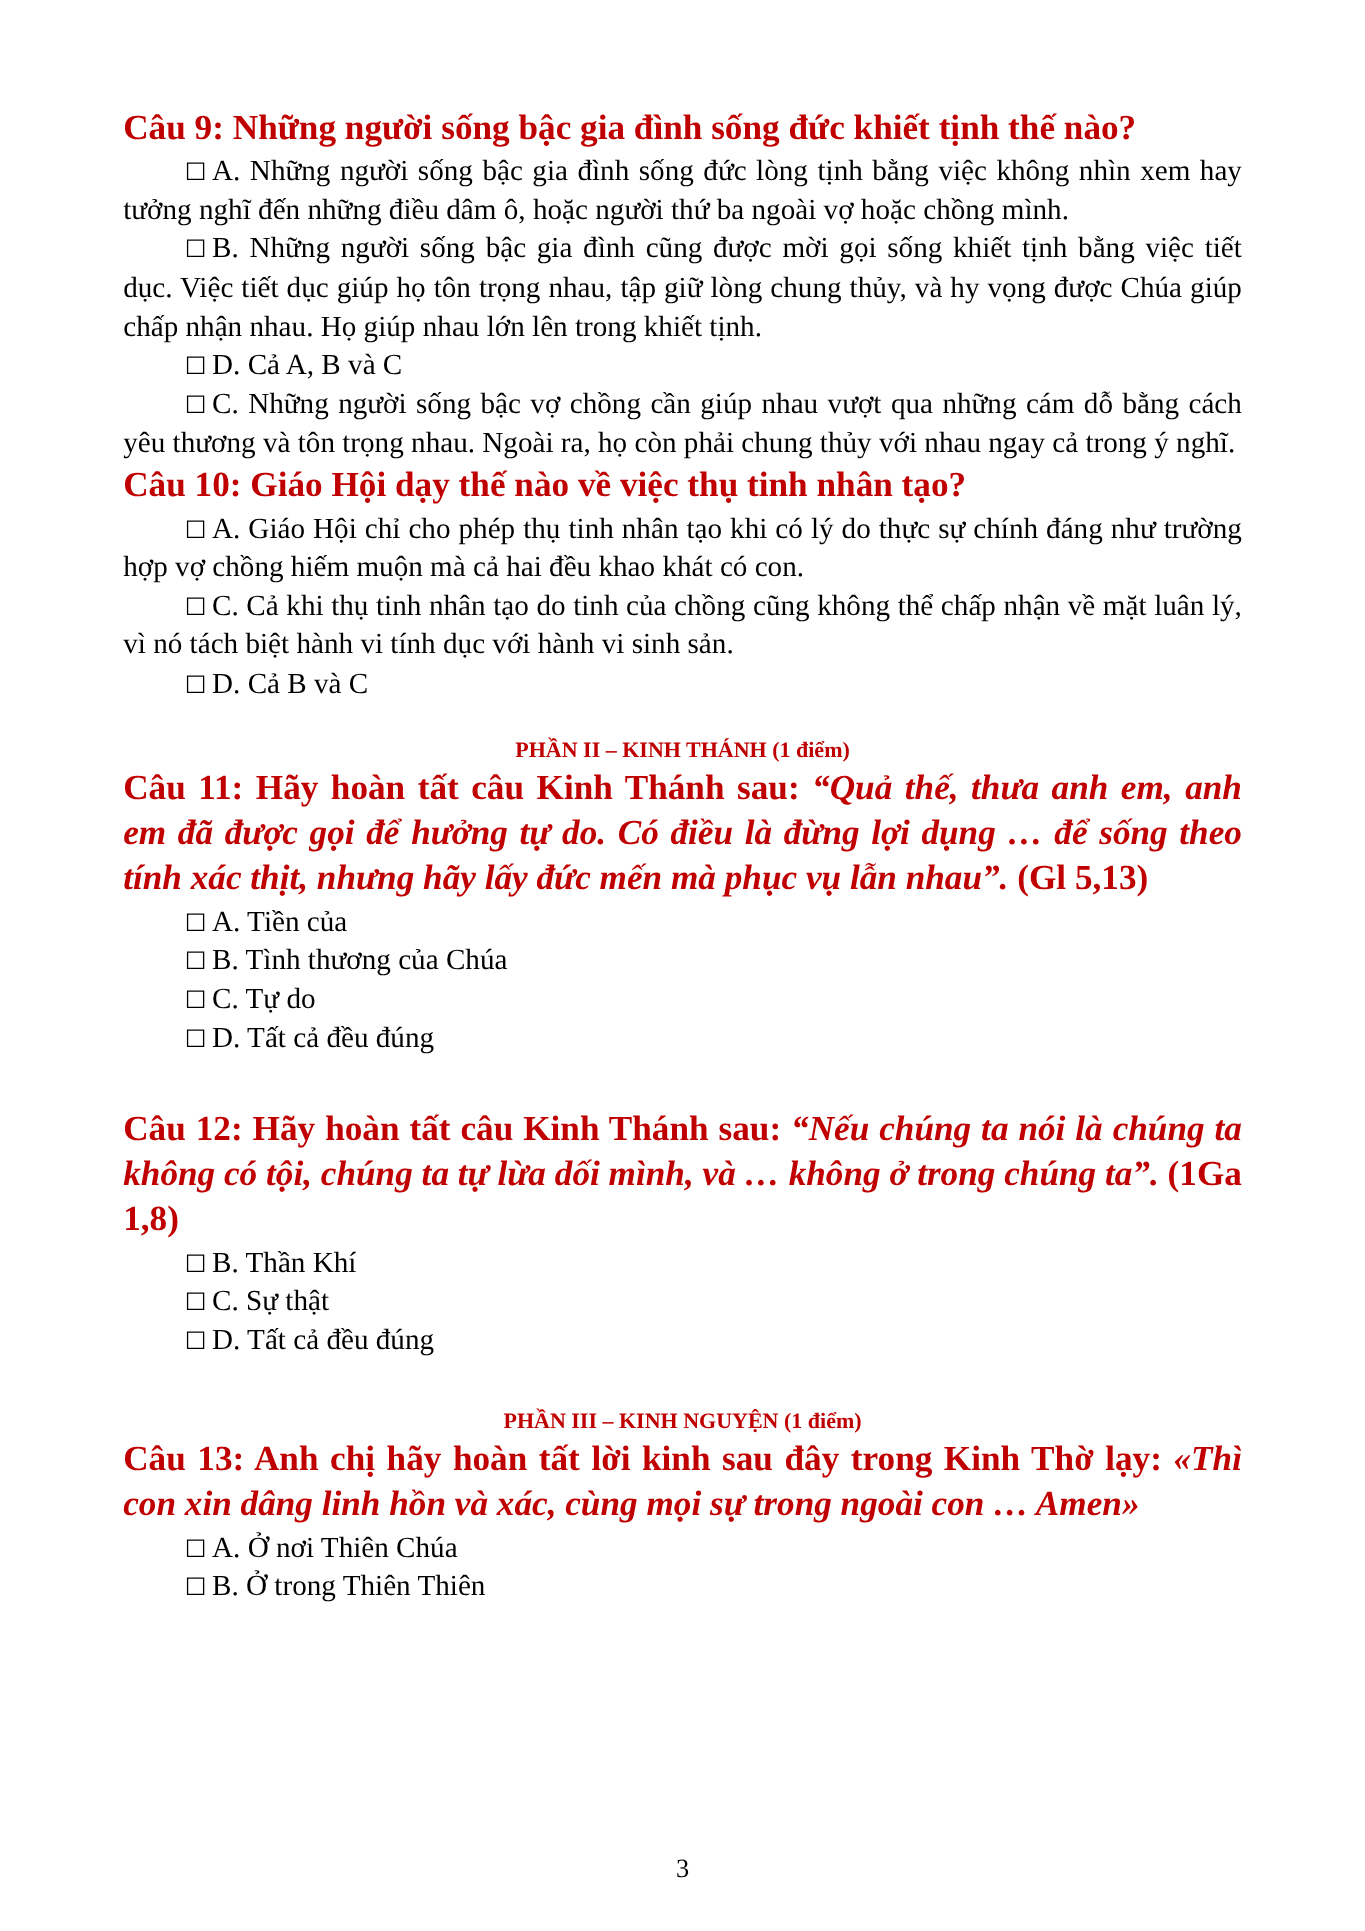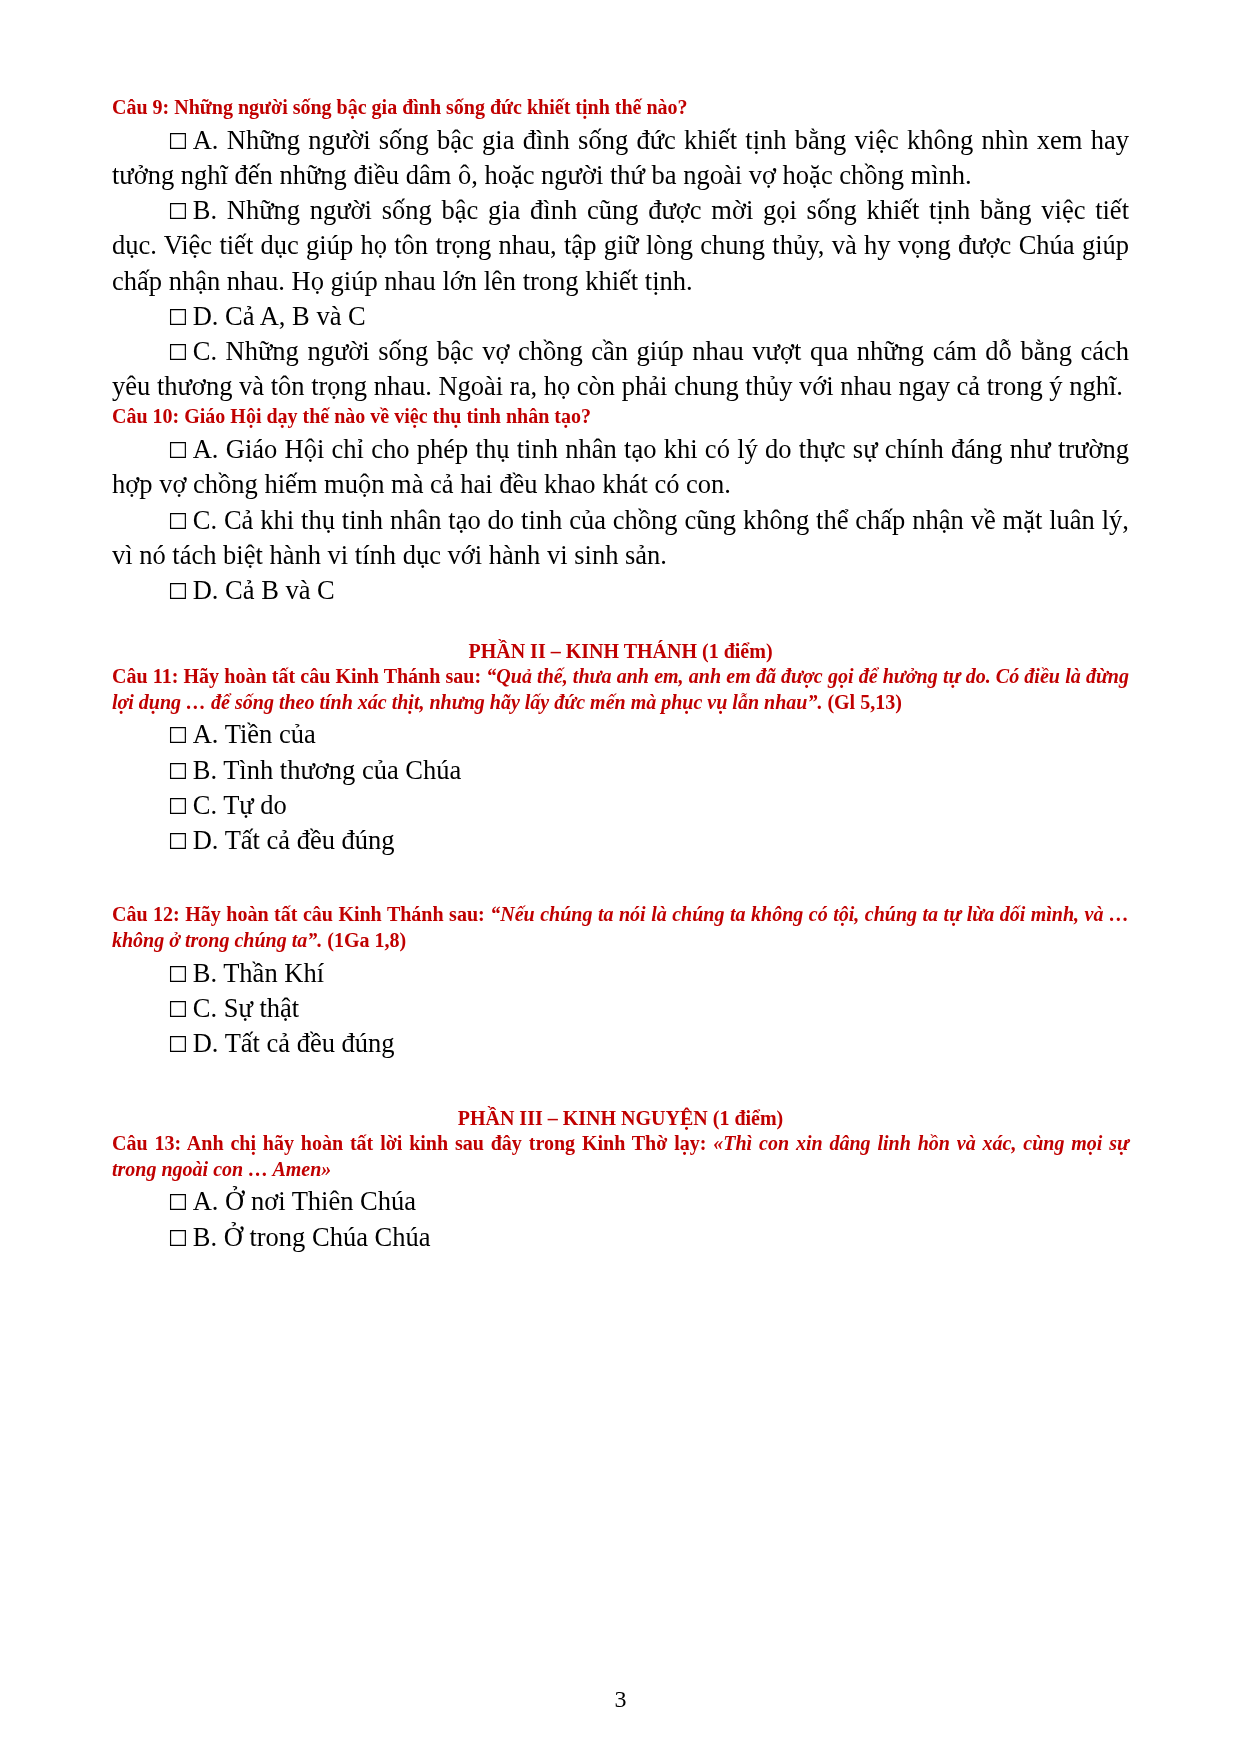--- a/index.html
+++ b/index.html
@@ -17,21 +17,21 @@
   .page {
     box-sizing: border-box;
     width: 1241px;
     min-height: 1755px;
     padding: 95px 112px 40px 112px;
     position: relative;
   }
   .q-heading {
     color: #c00000;
     font-weight: bold;
-    font-size: 20px;
+    font-size: 32px;
     line-height: 1.28;
     margin: 0 0 2px 0;
     text-align: justify;
   }
   .q-heading .italic {
     font-style: italic;
   }
   .answer {
     font-size: 26.5px;
     line-height: 1.33;
@@ -75,21 +75,21 @@
   .ans-list { margin: 0; }
 </style>
 </head>
 <body>
 
 <div class="page">
 
   <p class="q-heading"><span>Câu 9:</span><span> Những người sống bậc gia đình sống đức khiết tịnh thế nào?</span></p>
 
   <div class="ans-list">
-    <p class="answer"><span class="box">☐</span><span>A. Những người sống bậc gia đình sống đức khiết tịnh bằng việc không nhìn xem hay tưởng nghĩ đến những điều dâm ô, hoặc người thứ ba ngoài vợ hoặc chồng mình.</span></p>
+    <p class="answer"><span class="box">☐</span><span>A. Những người sống bậc gia đình sống đức lòng tịnh bằng việc không nhìn xem hay tưởng nghĩ đến những điều dâm ô, hoặc người thứ ba ngoài vợ hoặc chồng mình.</span></p>
     <p class="answer"><span class="box">☐</span><span>B. Những người sống bậc gia đình cũng được mời gọi sống khiết tịnh bằng việc tiết dục. Việc tiết dục giúp họ tôn trọng nhau, tập giữ lòng chung thủy, và hy vọng được Chúa giúp chấp nhận nhau. Họ giúp nhau lớn lên trong khiết tịnh.</span></p>
     <p class="answer short"><span class="box">☐</span><span>D. Cả A, B và C</span></p>
     <p class="answer"><span class="box">☐</span><span>C. Những người sống bậc vợ chồng cần giúp nhau vượt qua những cám dỗ bằng cách yêu thương và tôn trọng nhau. Ngoài ra, họ còn phải chung thủy với nhau ngay cả trong ý nghĩ.</span></p>
   </div>
 
   <p class="q-heading"><span>Câu 10:</span><span> Giáo Hội dạy thế nào về việc thụ tinh nhân tạo?</span></p>
 
   <div class="ans-list">
     <p class="answer"><span class="box">☐</span><span>A. Giáo Hội chỉ cho phép thụ tinh nhân tạo khi có lý do thực sự chính đáng như trường hợp vợ chồng hiếm muộn mà cả hai đều khao khát có con.</span></p>
     <p class="answer"><span class="box">☐</span><span>C. Cả khi thụ tinh nhân tạo do tinh của chồng cũng không thể chấp nhận về mặt luân lý, vì nó tách biệt hành vi tính dục với hành vi sinh sản.</span></p>
@@ -120,17 +120,17 @@
   </div>
 
   <div class="spacer-lg"></div>
 
   <p class="section-title"><span>PHẦN III – KINH NGUYỆN</span><span class="points"> (1 điểm)</span></p>
 
   <p class="q-heading"><span>Câu 13:</span><span> Anh chị hãy hoàn tất lời kinh sau đây trong Kinh Thờ lạy: </span><span class="italic">«Thì con xin dâng linh hồn và xác, cùng mọi sự trong ngoài con … Amen»</span></p>
 
   <div class="ans-list">
     <p class="answer short"><span class="box">☐</span><span>A. Ở nơi Thiên Chúa</span></p>
-    <p class="answer short"><span class="box">☐</span><span>B. Ở trong Chúa Chúa</span></p>
+    <p class="answer short"><span class="box">☐</span><span>B. Ở trong Thiên Thiên</span></p>
   </div>
 
   <div class="page-number">3</div>
 </div>
 
 </body></html>

